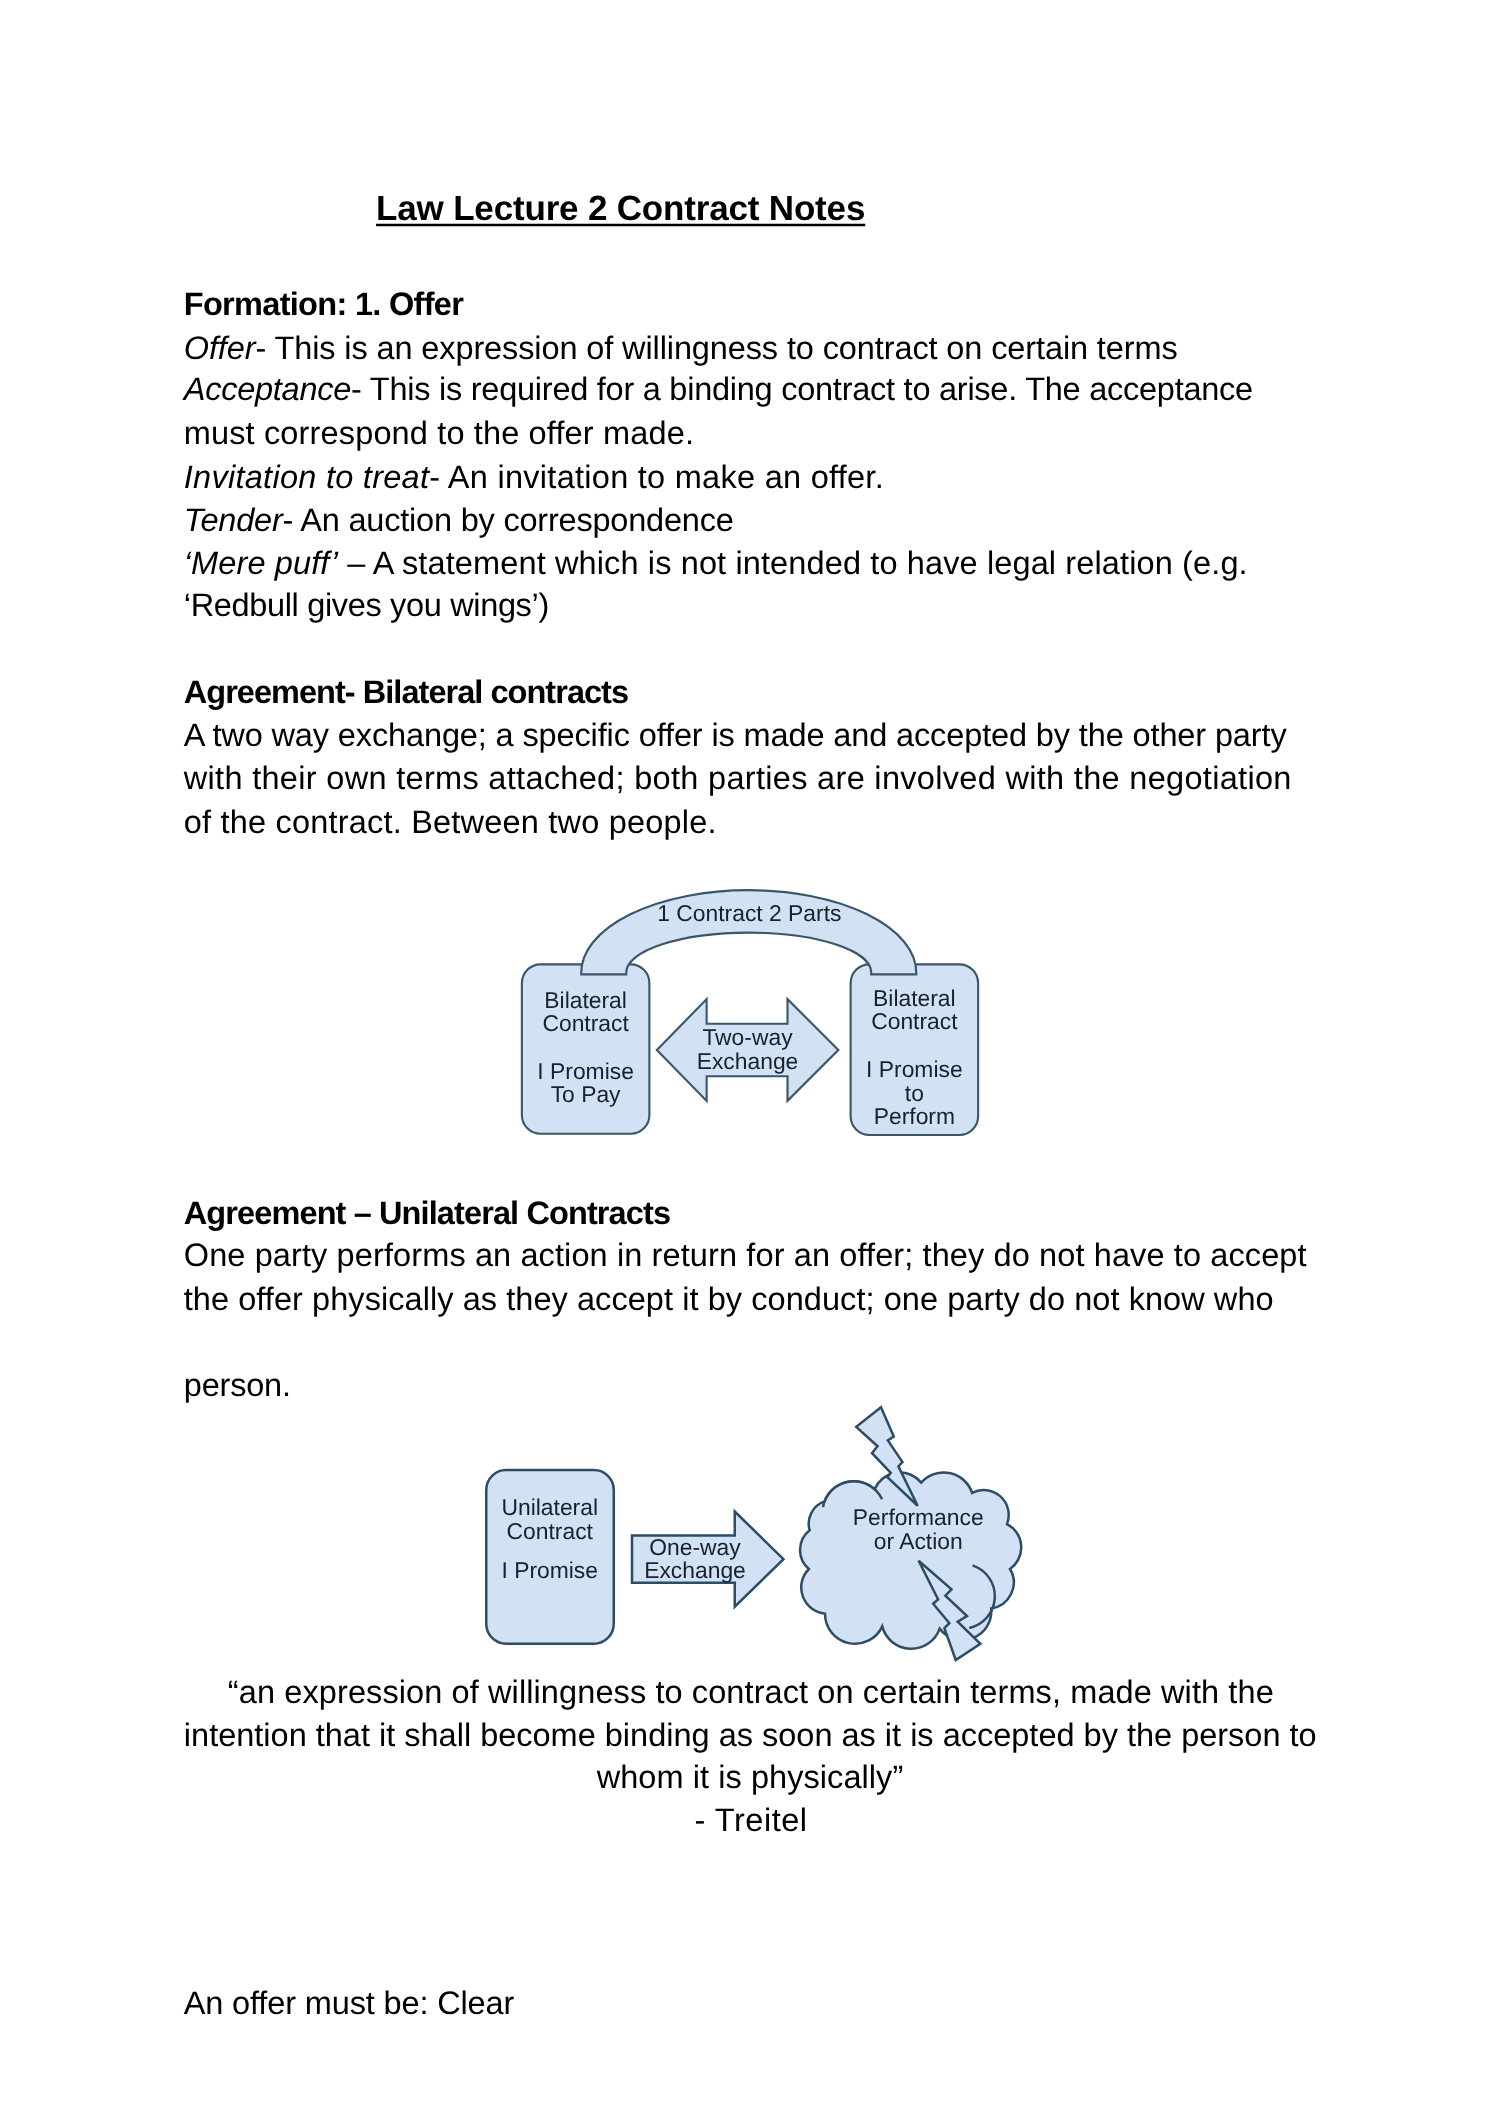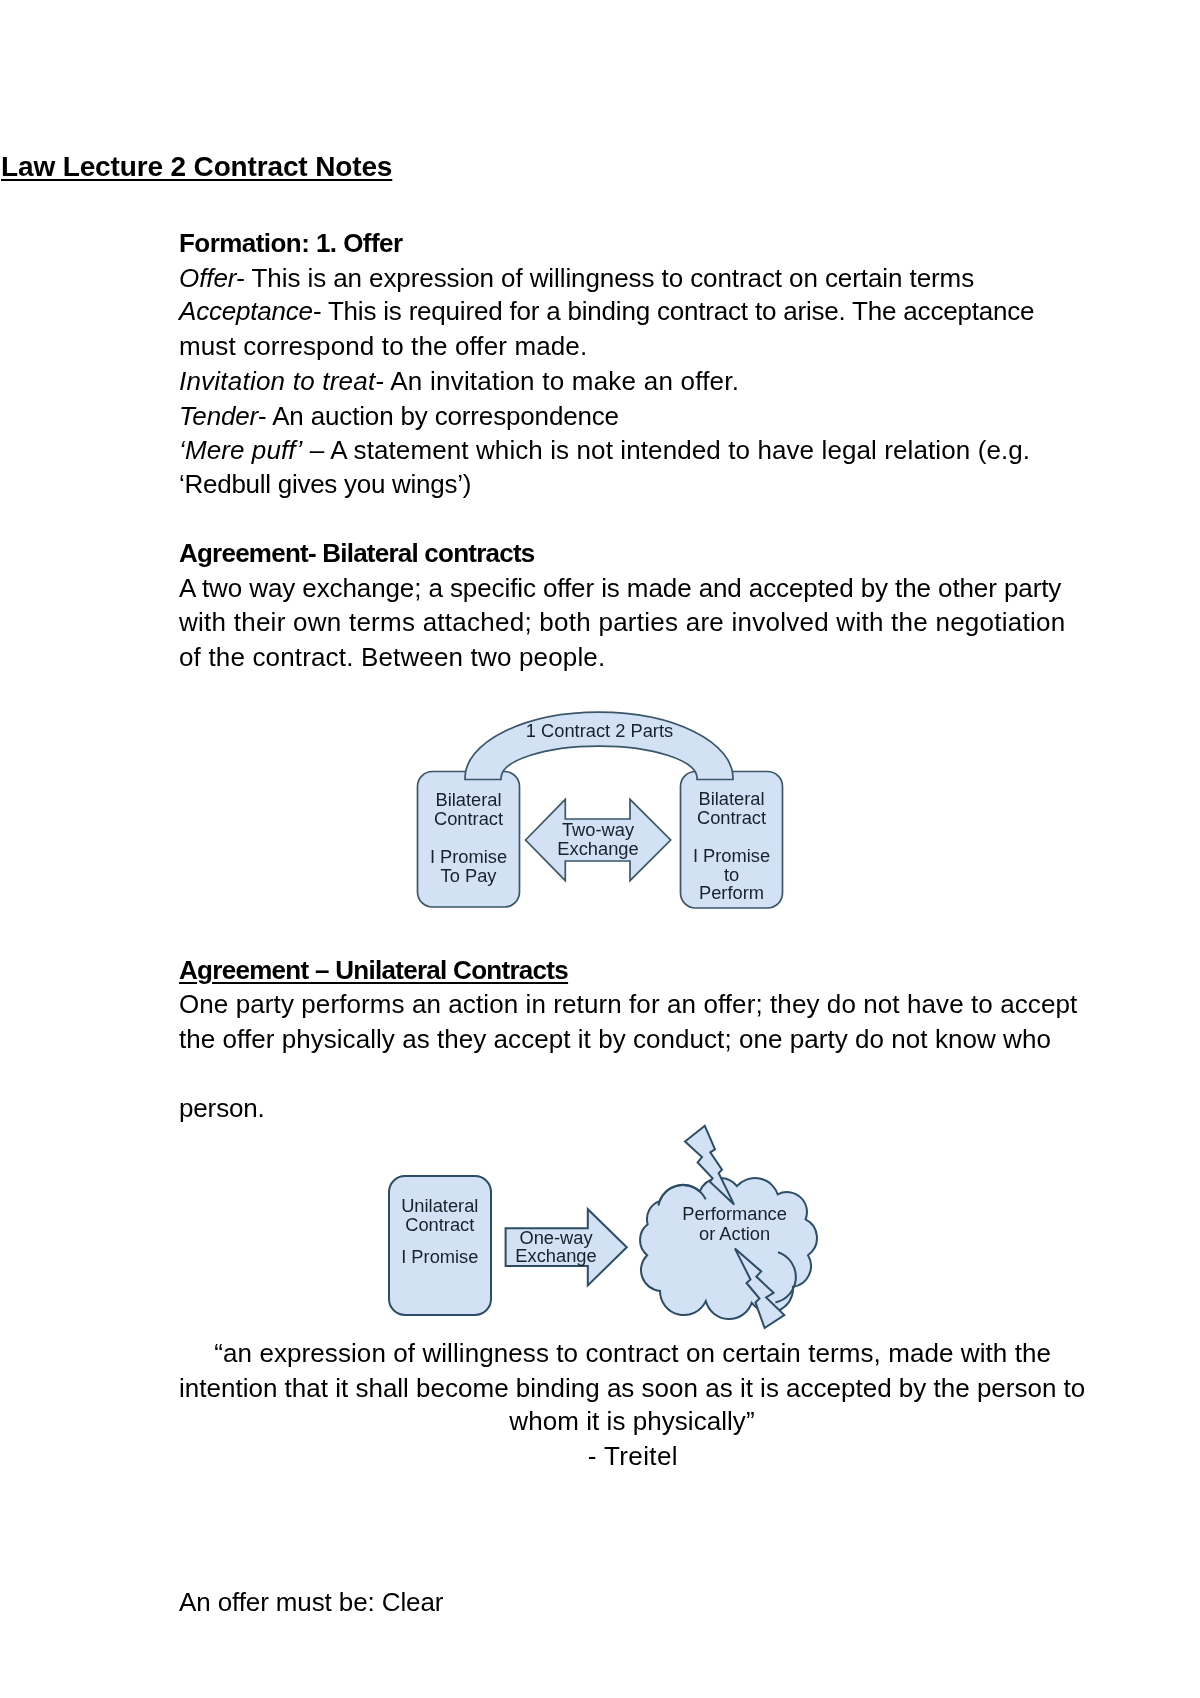--- a/index.html
+++ b/index.html
@@ -2,27 +2,27 @@
 <html><head>
 <meta charset="utf-8">
 <title>Law Lecture 2 Contract Notes</title>
 <style>
   html,body{margin:0;padding:0;background:#ffffff;}
   body{width:1200px;height:1698px;position:relative;overflow:hidden;
        font-family:"Liberation Sans",sans-serif;color:#000000;}
   .page{position:absolute;left:0;top:0;width:1200px;height:1698px;background:#ffffff;}
 
   .tx{position:absolute;left:147px;font-size:26px;line-height:34.2px;
-      white-space:pre;letter-spacing:-0.15px;margin-left:32px;}
+      white-space:pre;letter-spacing:-0.15px;}
   .hd{font-weight:bold;}
-  .ul{text-decoration:underline;text-decoration-thickness:2px;text-underline-offset:3px;}
+  .ul{text-decoration-thickness:2px;text-underline-offset:3px;}
   .em{font-style:italic;}
   .ctr{left:0;width:1200px;text-align:center;}
 
-  .title{position:absolute;left:0;top:150.1px;width:992px;text-align:left;
+  .title{position:absolute;left:0;top:150.1px;width:992px;text-align:center;
          font-size:28px;font-weight:bold;line-height:34.2px;white-space:pre;
          text-decoration:underline;text-decoration-thickness:2.4px;
          text-underline-offset:3px;}
 
   .figsvg{position:absolute;left:0;top:0;overflow:visible;pointer-events:none;
       filter:blur(0.45px);}
   .shape rect,.shape path,.shape2 rect,.shape2 path{
       fill:#d2e1f4;stroke:#3a5668;stroke-width:1.7;stroke-linejoin:miter;}
   .shape2 rect,.shape2 path{stroke:#2d4d66;stroke-width:2;}
   .shape2 path.whisker{fill:none;}

